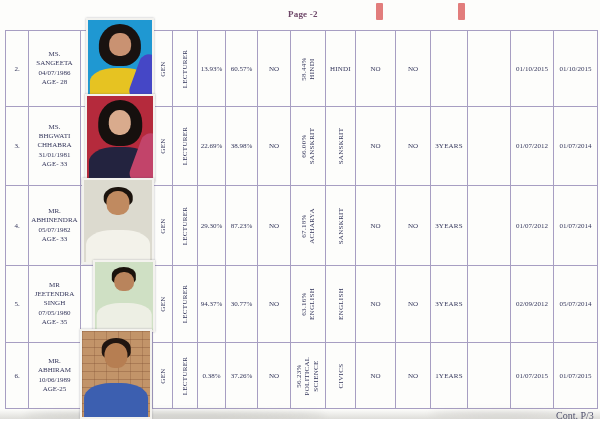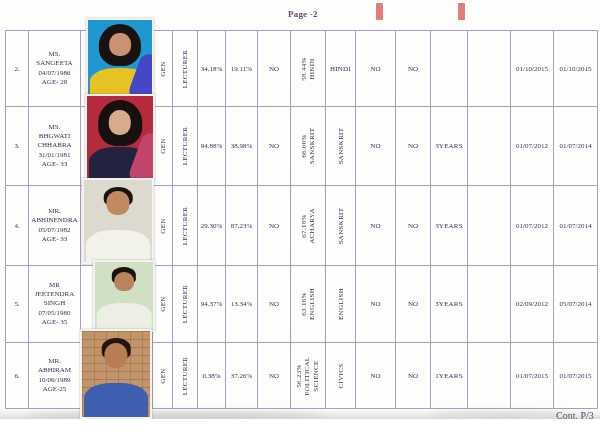--- a/index.html
+++ b/index.html
@@ -80,22 +80,22 @@
 SANGEETA
 04/07/1986
 AGE- 28</td>
           <td></td>
           <td>
             <div class="rot">GEN</div>
           </td>
           <td>
             <div class="rot">LECTURER</div>
           </td>
-          <td>34.18%</td>
-          <td>19.11%</td>
+          <td>13.93%</td>
+          <td>60.57%</td>
           <td>NO</td>
           <td>
             <div class="rot">58.44%
 HINDI</div>
           </td>
           <td class="subject-h">HINDI</td>
           <td>NO</td>
           <td>NO</td>
           <td class="years"></td>
           <td></td>
@@ -109,21 +109,21 @@
 CHHABRA
 31/01/1981
 AGE- 33</td>
           <td></td>
           <td>
             <div class="rot">GEN</div>
           </td>
           <td>
             <div class="rot">LECTURER</div>
           </td>
-          <td>94.88%</td>
+          <td>22.69%</td>
           <td>38.98%</td>
           <td>NO</td>
           <td>
             <div class="rot">66.00%
 SANSKRIT</div>
           </td>
           <td class="">
             <div class="rot">SANSKRIT</div>
           </td>
           <td>NO</td>
@@ -171,21 +171,21 @@
 07/05/1980
 AGE- 35</td>
           <td></td>
           <td>
             <div class="rot">GEN</div>
           </td>
           <td>
             <div class="rot">LECTURER</div>
           </td>
           <td>94.37%</td>
-          <td>13.34%</td>
+          <td>30.77%</td>
           <td>NO</td>
           <td>
             <div class="rot">63.16%
 ENGLISH</div>
           </td>
           <td class="">
             <div class="rot">ENGLISH</div>
           </td>
           <td>NO</td>
           <td>NO</td>

